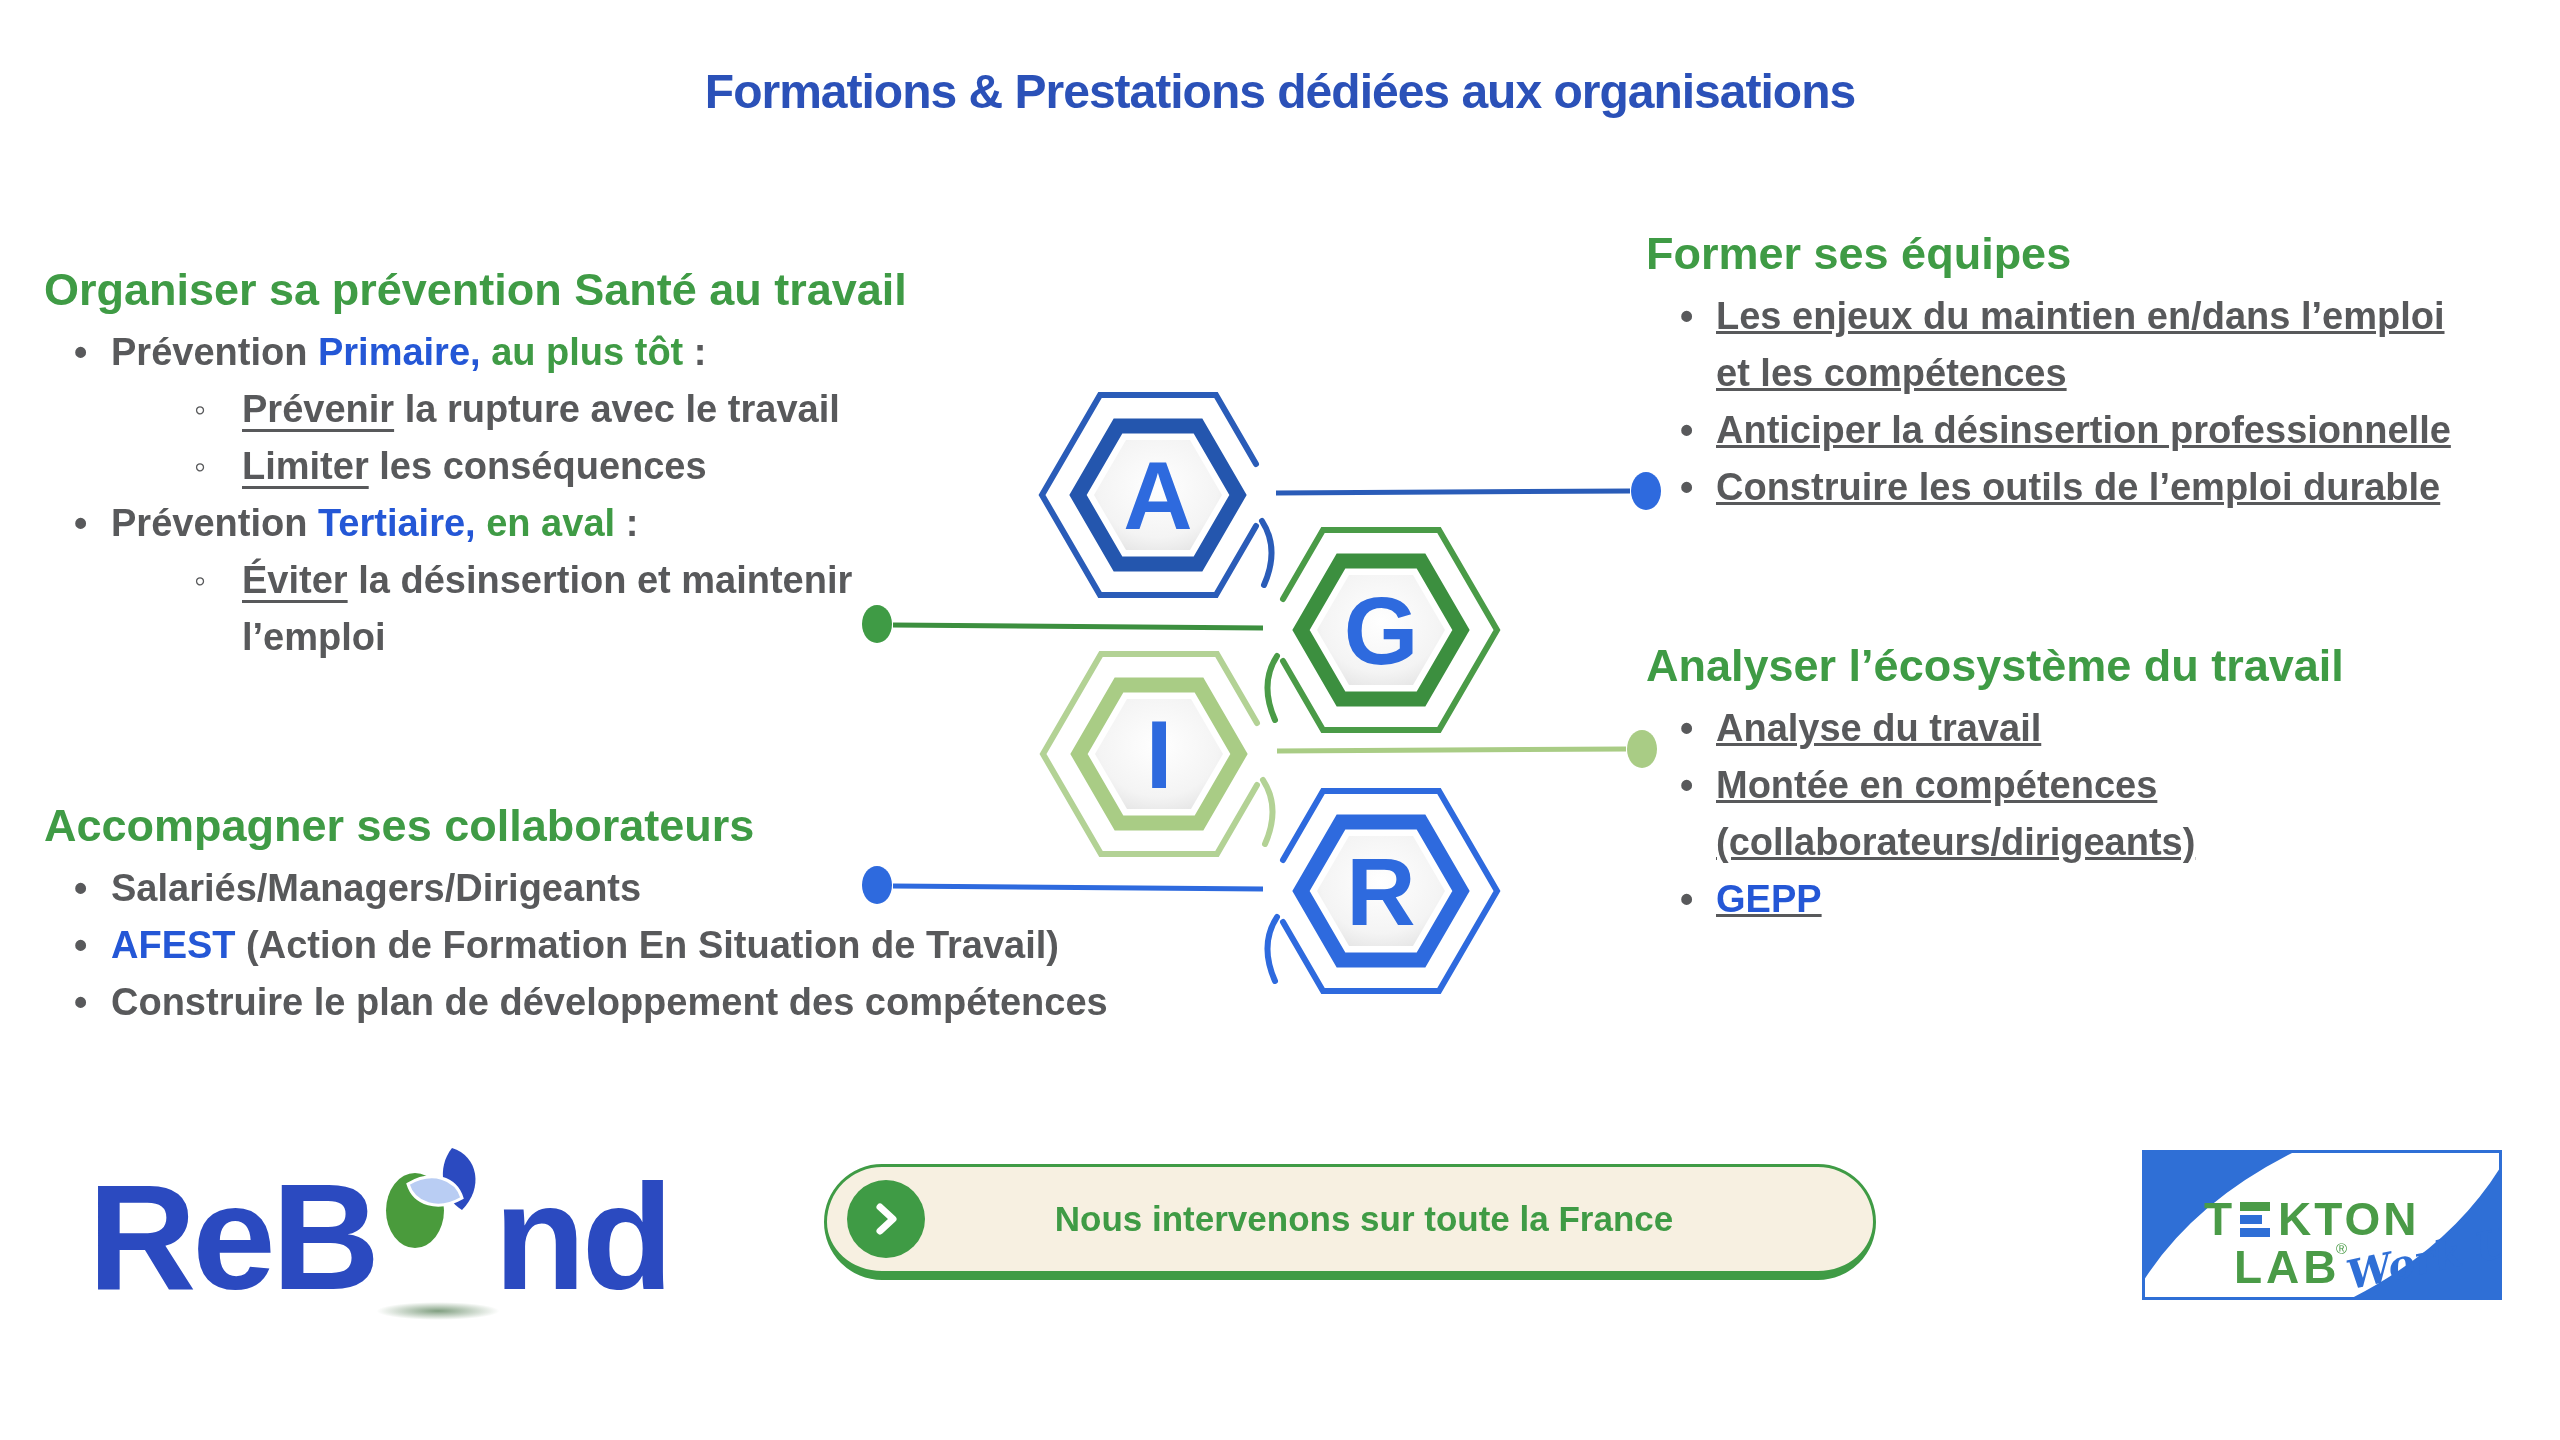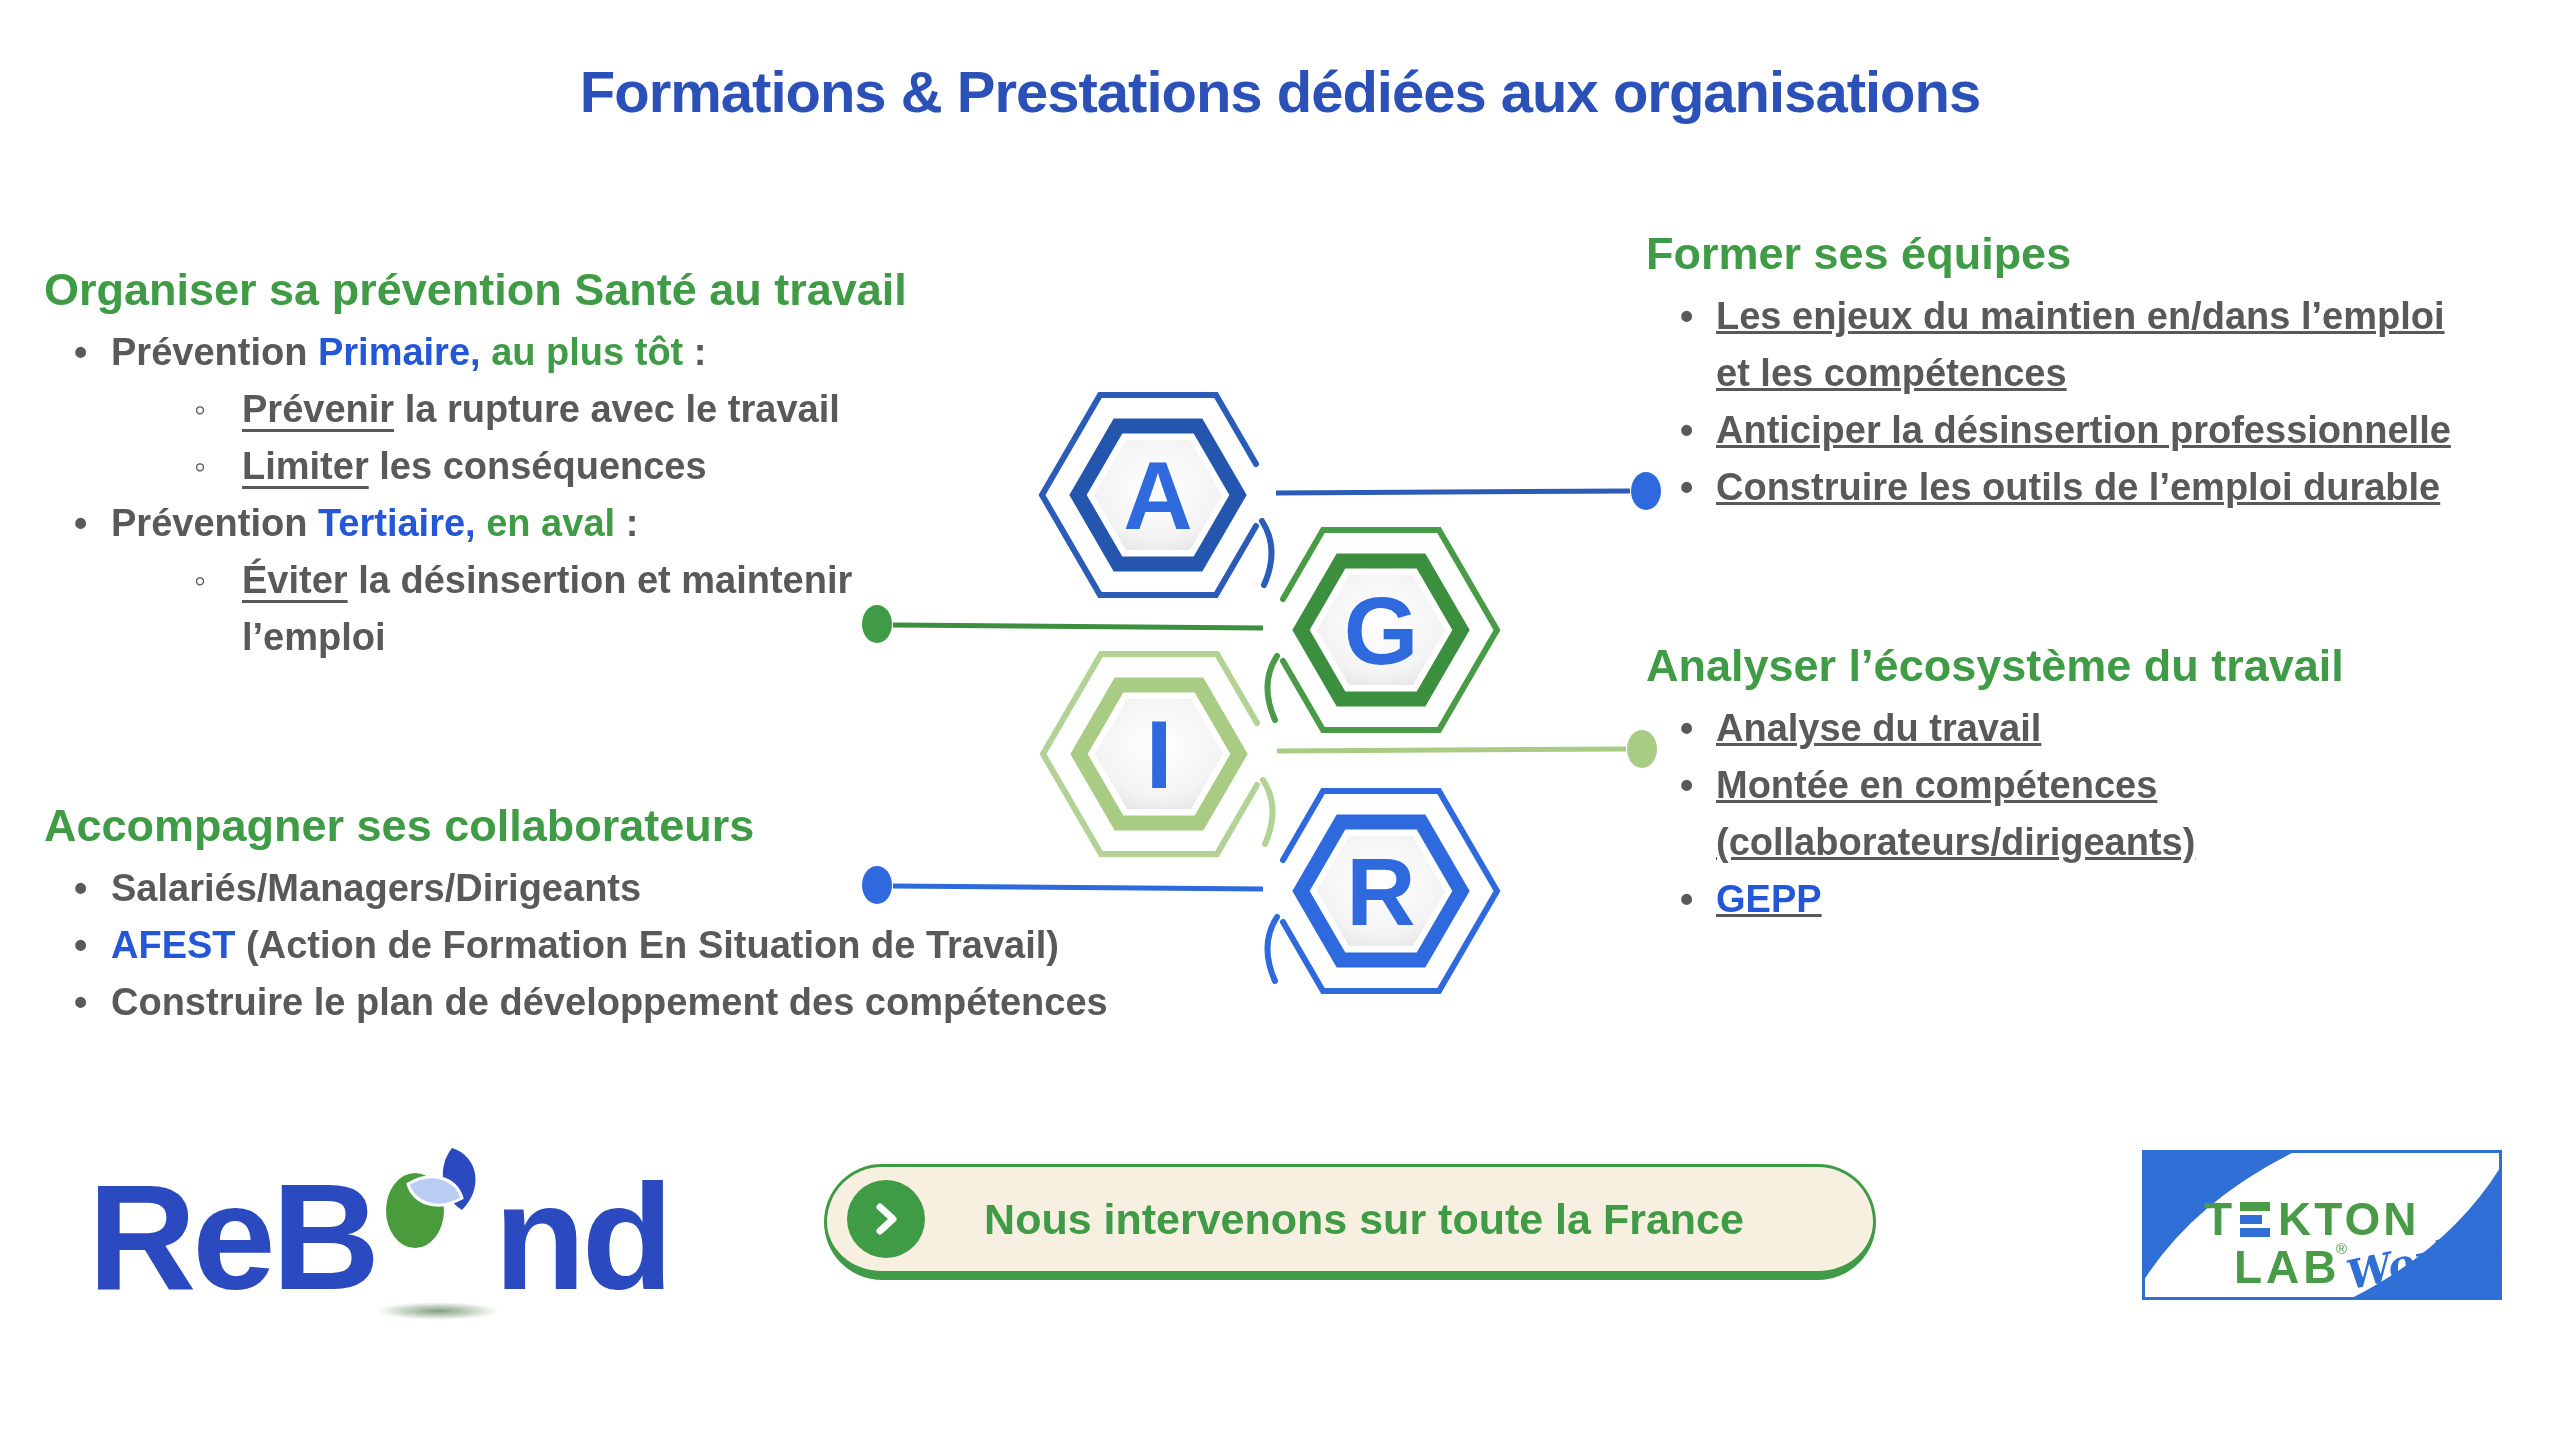--- a/index.html
+++ b/index.html
@@ -1,21 +1,21 @@
 <!DOCTYPE html>
 <html lang="fr"><head>
 <meta charset="utf-8">
 <style>
   html,body{margin:0;padding:0;background:#ffffff;}
   .slide{position:relative;width:2560px;height:1440px;background:#ffffff;overflow:hidden;
          font-family:"Liberation Sans",sans-serif;}
 
   
   .page-title{position:absolute;left:0;right:0;top:52px;text-align:center;
-              font-size:58px;font-weight:700;letter-spacing:-1px;color:#2b51b8;line-height:80px;margin:0;}
+              font-size:48px;font-weight:700;letter-spacing:-1px;color:#2b51b8;line-height:80px;margin:0;}
 
   
   .sec{position:absolute;}
   #sec-prevention{left:44px;top:262px;width:1000px;}
   #sec-accompagner{left:44px;top:798px;width:1160px;}
   #sec-former{left:1646px;top:226px;width:890px;}
   #sec-analyser{left:1646px;top:638px;width:890px;}
 
   .sec h2{font-size:45px;font-weight:700;color:#3f9b45;margin:0 0 6px 0;line-height:56px;}
   .sec ul{list-style:none;margin:0;padding:0;font-size:38px;font-weight:700;color:#58595b;line-height:57px;}
@@ -41,21 +41,21 @@
   .ring-circle{width:104px;height:104px;border:29px solid #4a9b3c;border-radius:50%;box-sizing:border-box;}
   .rb-leaves{position:absolute;left:14px;top:-56px;}
   .rb-shadow{position:absolute;left:-10px;bottom:-14px;width:124px;height:18px;
              background:radial-gradient(ellipse at center, rgba(25,80,25,0.55), rgba(25,80,25,0) 70%);}
 
   #banner{position:absolute;left:824px;top:1164px;width:1046px;height:104px;background:#f7f0e1;
           border:3px solid #3f9b45;border-bottom-width:9px;border-radius:58px;
           display:flex;align-items:center;box-sizing:content-box;}
   .chev-circle{flex:0 0 auto;width:78px;height:78px;margin-left:20px;border-radius:50%;background:#3f9b45;
                display:flex;align-items:center;justify-content:center;}
-  .banner-label{flex:1;text-align:center;font-size:43px;font-weight:700;color:#3f9b45;padding-right:70px;}
+  .banner-label{flex:1;text-align:center;font-size:35px;font-weight:700;color:#3f9b45;padding-right:70px;}
 
   #tekton{position:absolute;left:2142px;top:1150px;}
 </style>
 </head>
 <body>
 
 <div class="slide">
 
   <h1 class="page-title">Formations &amp; Prestations dédiées aux organisations</h1>
 

